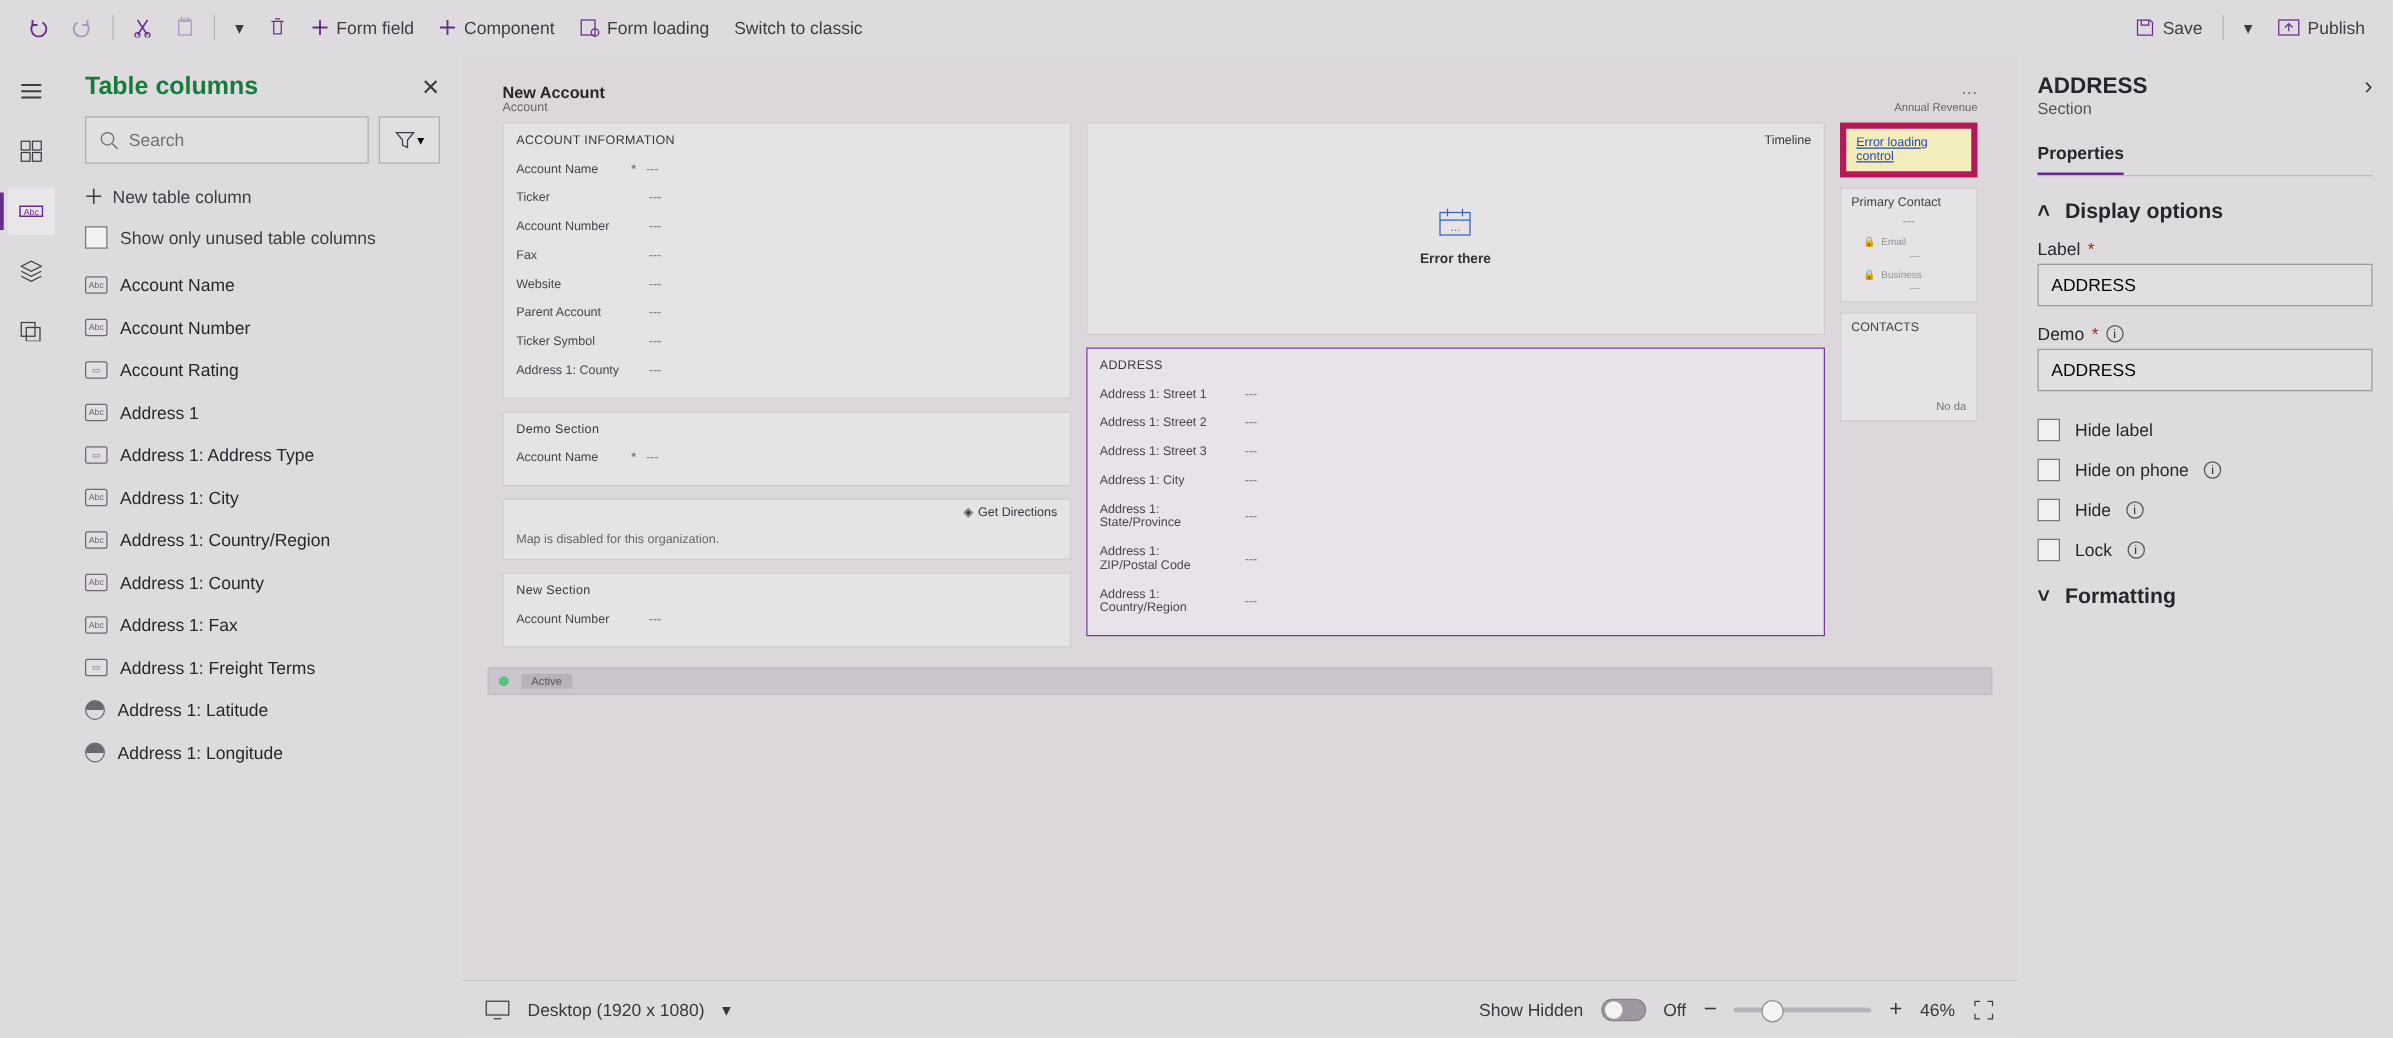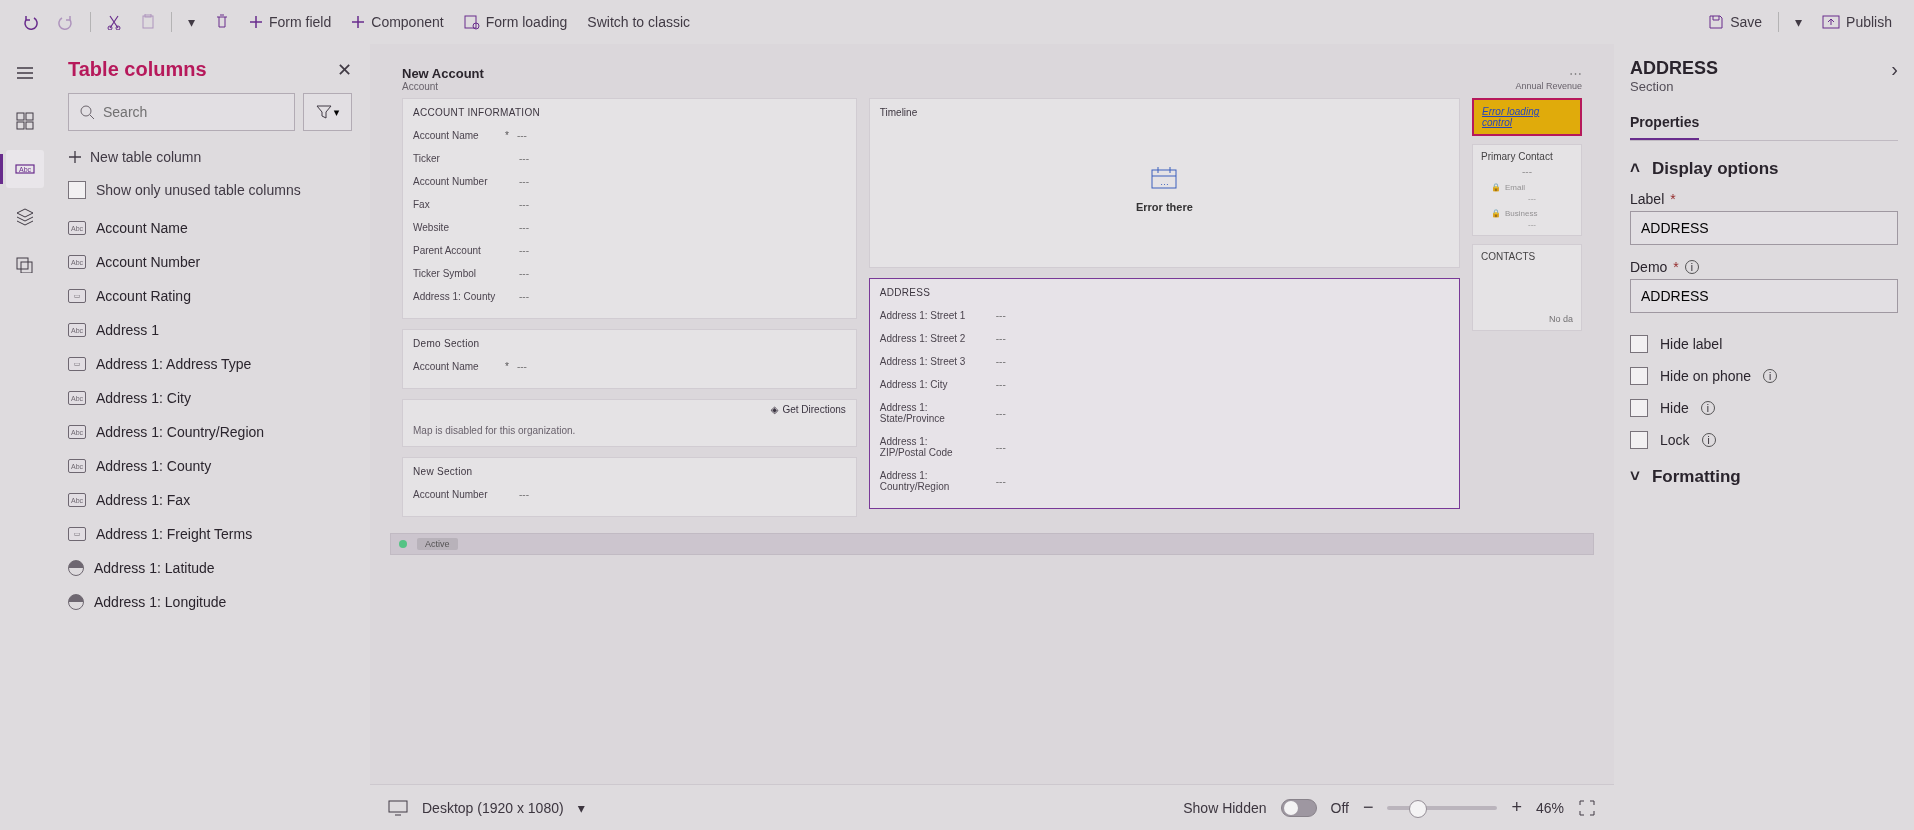--- a/index.html
+++ b/index.html
@@ -14,21 +14,21 @@
 
   
   .leftrail { position: absolute; left: 0; top: 44px; bottom: 0; width: 50px; background: #e8e6e8; display: flex; flex-direction: column; align-items: center; padding-top: 10px; gap: 10px; }
   .leftrail .rbtn { width: 38px; height: 38px; display: flex; align-items: center; justify-content: center; cursor: pointer; border-radius: 3px; position: relative; }
   .leftrail .rbtn.active { background: #f4f2f5; }
   .leftrail .rbtn.active::before { content: ''; position: absolute; left: -6px; top: 4px; bottom: 4px; width: 3px; background: #6b2c91; }
 
   
   .colpanel { position: absolute; left: 50px; top: 44px; bottom: 0; width: 320px; background: #e8e6e8; display: flex; flex-direction: column; padding: 14px 0 0 0; }
   .colpanel .hdr { display: flex; align-items: center; justify-content: space-between; padding: 0 18px 12px 18px; }
-  .colpanel .hdr h2 { font-size: 20px; font-weight: 600; color: #be185d; }
+  .colpanel .hdr h2 { font-size: 20px; font-weight: 600; color: #15803d; }
   .searchrow { display: flex; gap: 8px; padding: 0 18px 10px 18px; }
   .searchbox { flex: 1; height: 38px; border: 1px solid #b9b3bc; background: #eceaed; display: flex; align-items: center; padding: 0 10px; gap: 8px; color: #55505a; }
   .searchbox input { border: none; background: transparent; flex: 1; font-size: 14px; outline: none; }
   .filterbtn { width: 52px; height: 38px; border: 1px solid #b9b3bc; background: #eceaed; display: flex; align-items: center; justify-content: center; gap: 2px; }
   .newcol { display: flex; align-items: center; gap: 8px; padding: 8px 18px; color: #403a44; font-size: 14px; cursor: pointer; }
   .unusedrow { display: flex; align-items: center; gap: 10px; padding: 8px 18px 12px 18px; color: #403a44; font-size: 14px; }
   .chk { width: 18px; height: 18px; border: 1px solid #7d777f; background: #fdfcfd; }
   .collist { flex: 1; overflow-y: auto; position: relative; }
   .collist::-webkit-scrollbar { width: 10px; }
   .collist::-webkit-scrollbar-track { background: #e3e0e4; }
@@ -55,23 +55,23 @@
   .col2 { flex: 1.3; display:flex; flex-direction:column; gap:10px; }
   .col3 { width: 110px; }
   .section { background: #f0eef0; border: 1px solid #dad6db; padding: 8px 10px 10px 10px; margin-bottom: 10px; }
   .section h4 { font-size: 10px; color: #3d3740; font-weight: 400; margin-bottom: 6px; letter-spacing: .3px; }
   .field { display: flex; align-items: center; font-size: 10px; color: #4c464f; padding: 6px 0; gap:8px; }
   .field .flabel { width: 84px; }
   .field .req { color: #555; }
   .field .fval { color: #777; }
   .selsection { border: 1.5px solid #7d3a9e; background:#f2eef3; }
   .timeline { background: #f0eef0; border: 1px solid #dad6db; padding: 8px 10px; height: 170px; display:flex; flex-direction:column; }
-  .timeline h4 { font-size: 10px; color: #3d3740; font-weight: 500; }
+  .timeline h4 { font-size: 10px; color: #3d3740; font-weight: 500; text-align: right; }
   .timeline .tc { flex:1; display:flex; flex-direction:column; align-items:center; justify-content:center; gap:10px; color:#555; font-size:11px; }
-  .errorcard { background:#eab308; border:2px solid #be185d; padding:6px 8px; font-size:10px;font-style:italic; }
+  .errorcard { background:#fef9c3; border:5px solid #be185d; padding:6px 8px; font-size:10px; }
   .errorcard a { color:#2648c2; text-decoration:underline; }
   .sidecard { background:#f0eef0; border:1px solid #dad6db; padding:6px 8px; margin-bottom:8px; font-size:10px; color:#444; }
   .sidecard .mini { font-size:8px; color:#999; display:flex; align-items:center; gap:4px; margin-top:6px; margin-left:10px; }
   .mapblk { background:#f0eef0; border:1px solid #dad6db; padding:4px 10px 10px 10px; margin-bottom:10px; }
   .mapblk .getdir { text-align:right; font-size:10px; color:#3a3440; display:flex; justify-content:flex-end; align-items:center; gap:4px; }
   .mapblk .dis { font-size:10px; color:#6b656e; margin-top:10px; }
   .statusbar { height:22px; background:#d5cfd7; border:1px solid #c9c3cb; display:flex; align-items:center; font-size:9px; color:#555; padding:0 8px; gap:10px; }
   .statusbar .pill { background:#c0bac2; padding:1px 8px; border-radius:2px; }
 
   .canvasfooter { height: 46px; background: #e8e6e8; display: flex; align-items: center; padding: 0 18px; color: #3c363f; font-size: 14px; gap: 14px; border-top: 1px solid #d6d2d7; }

